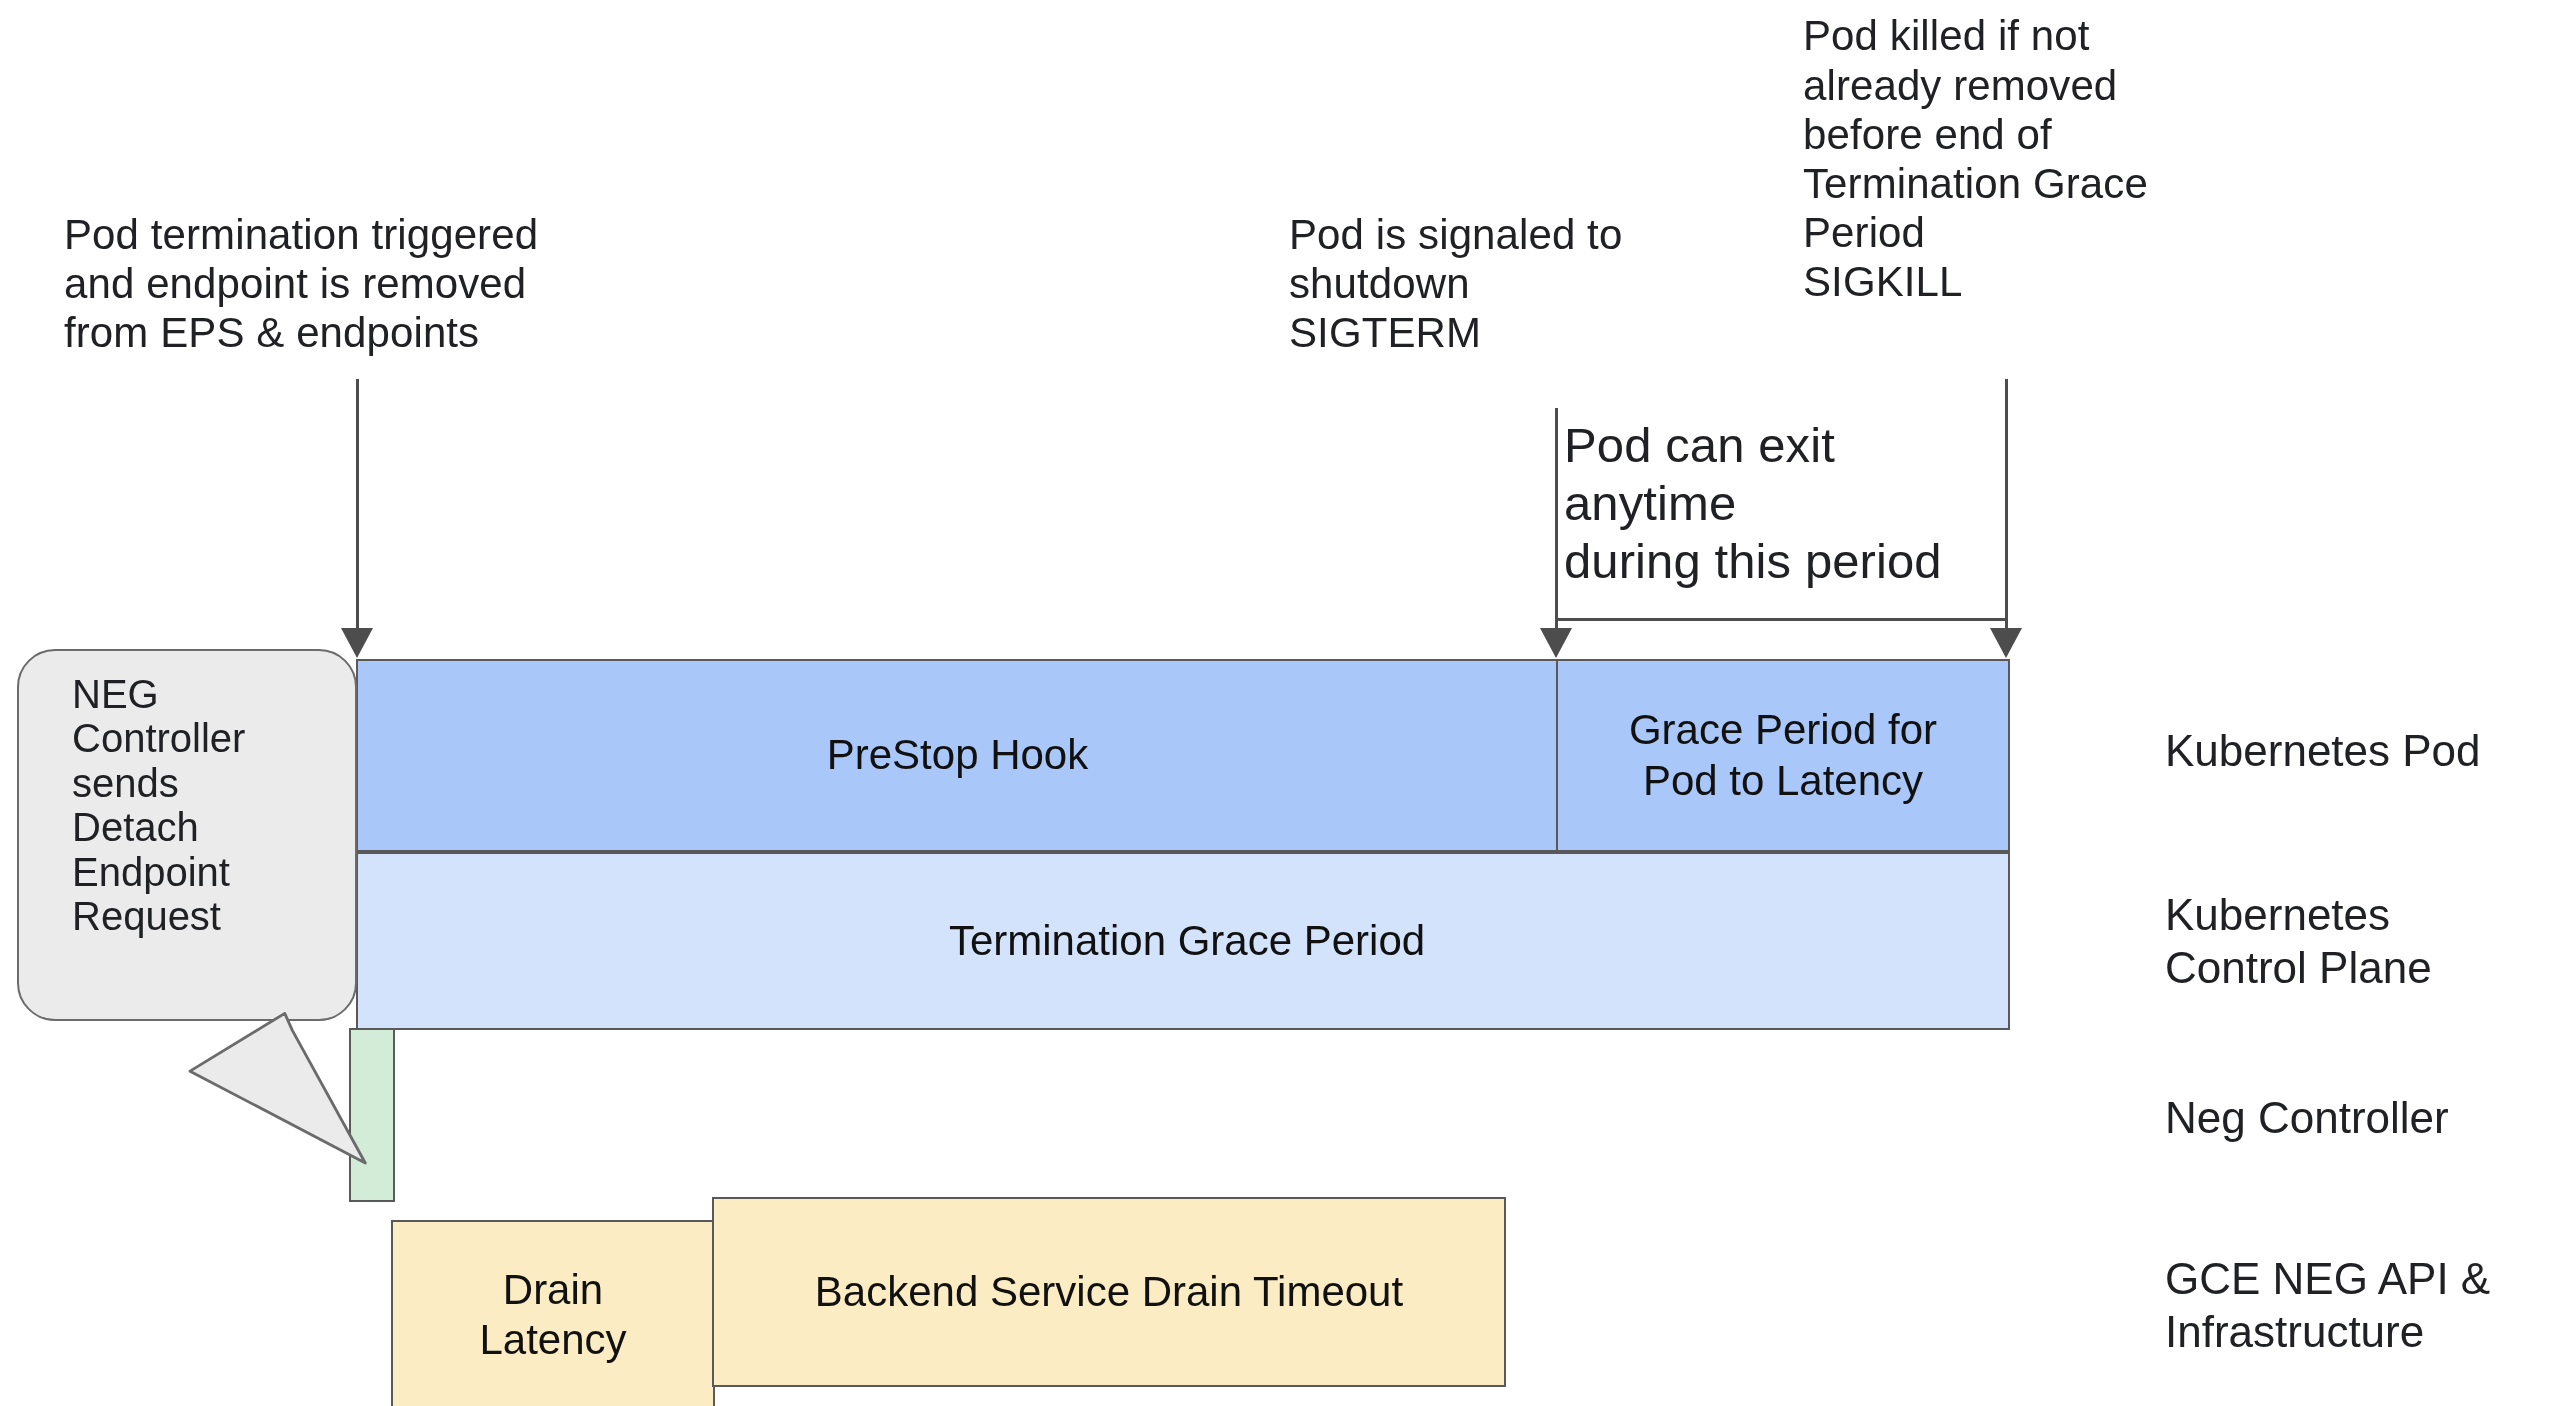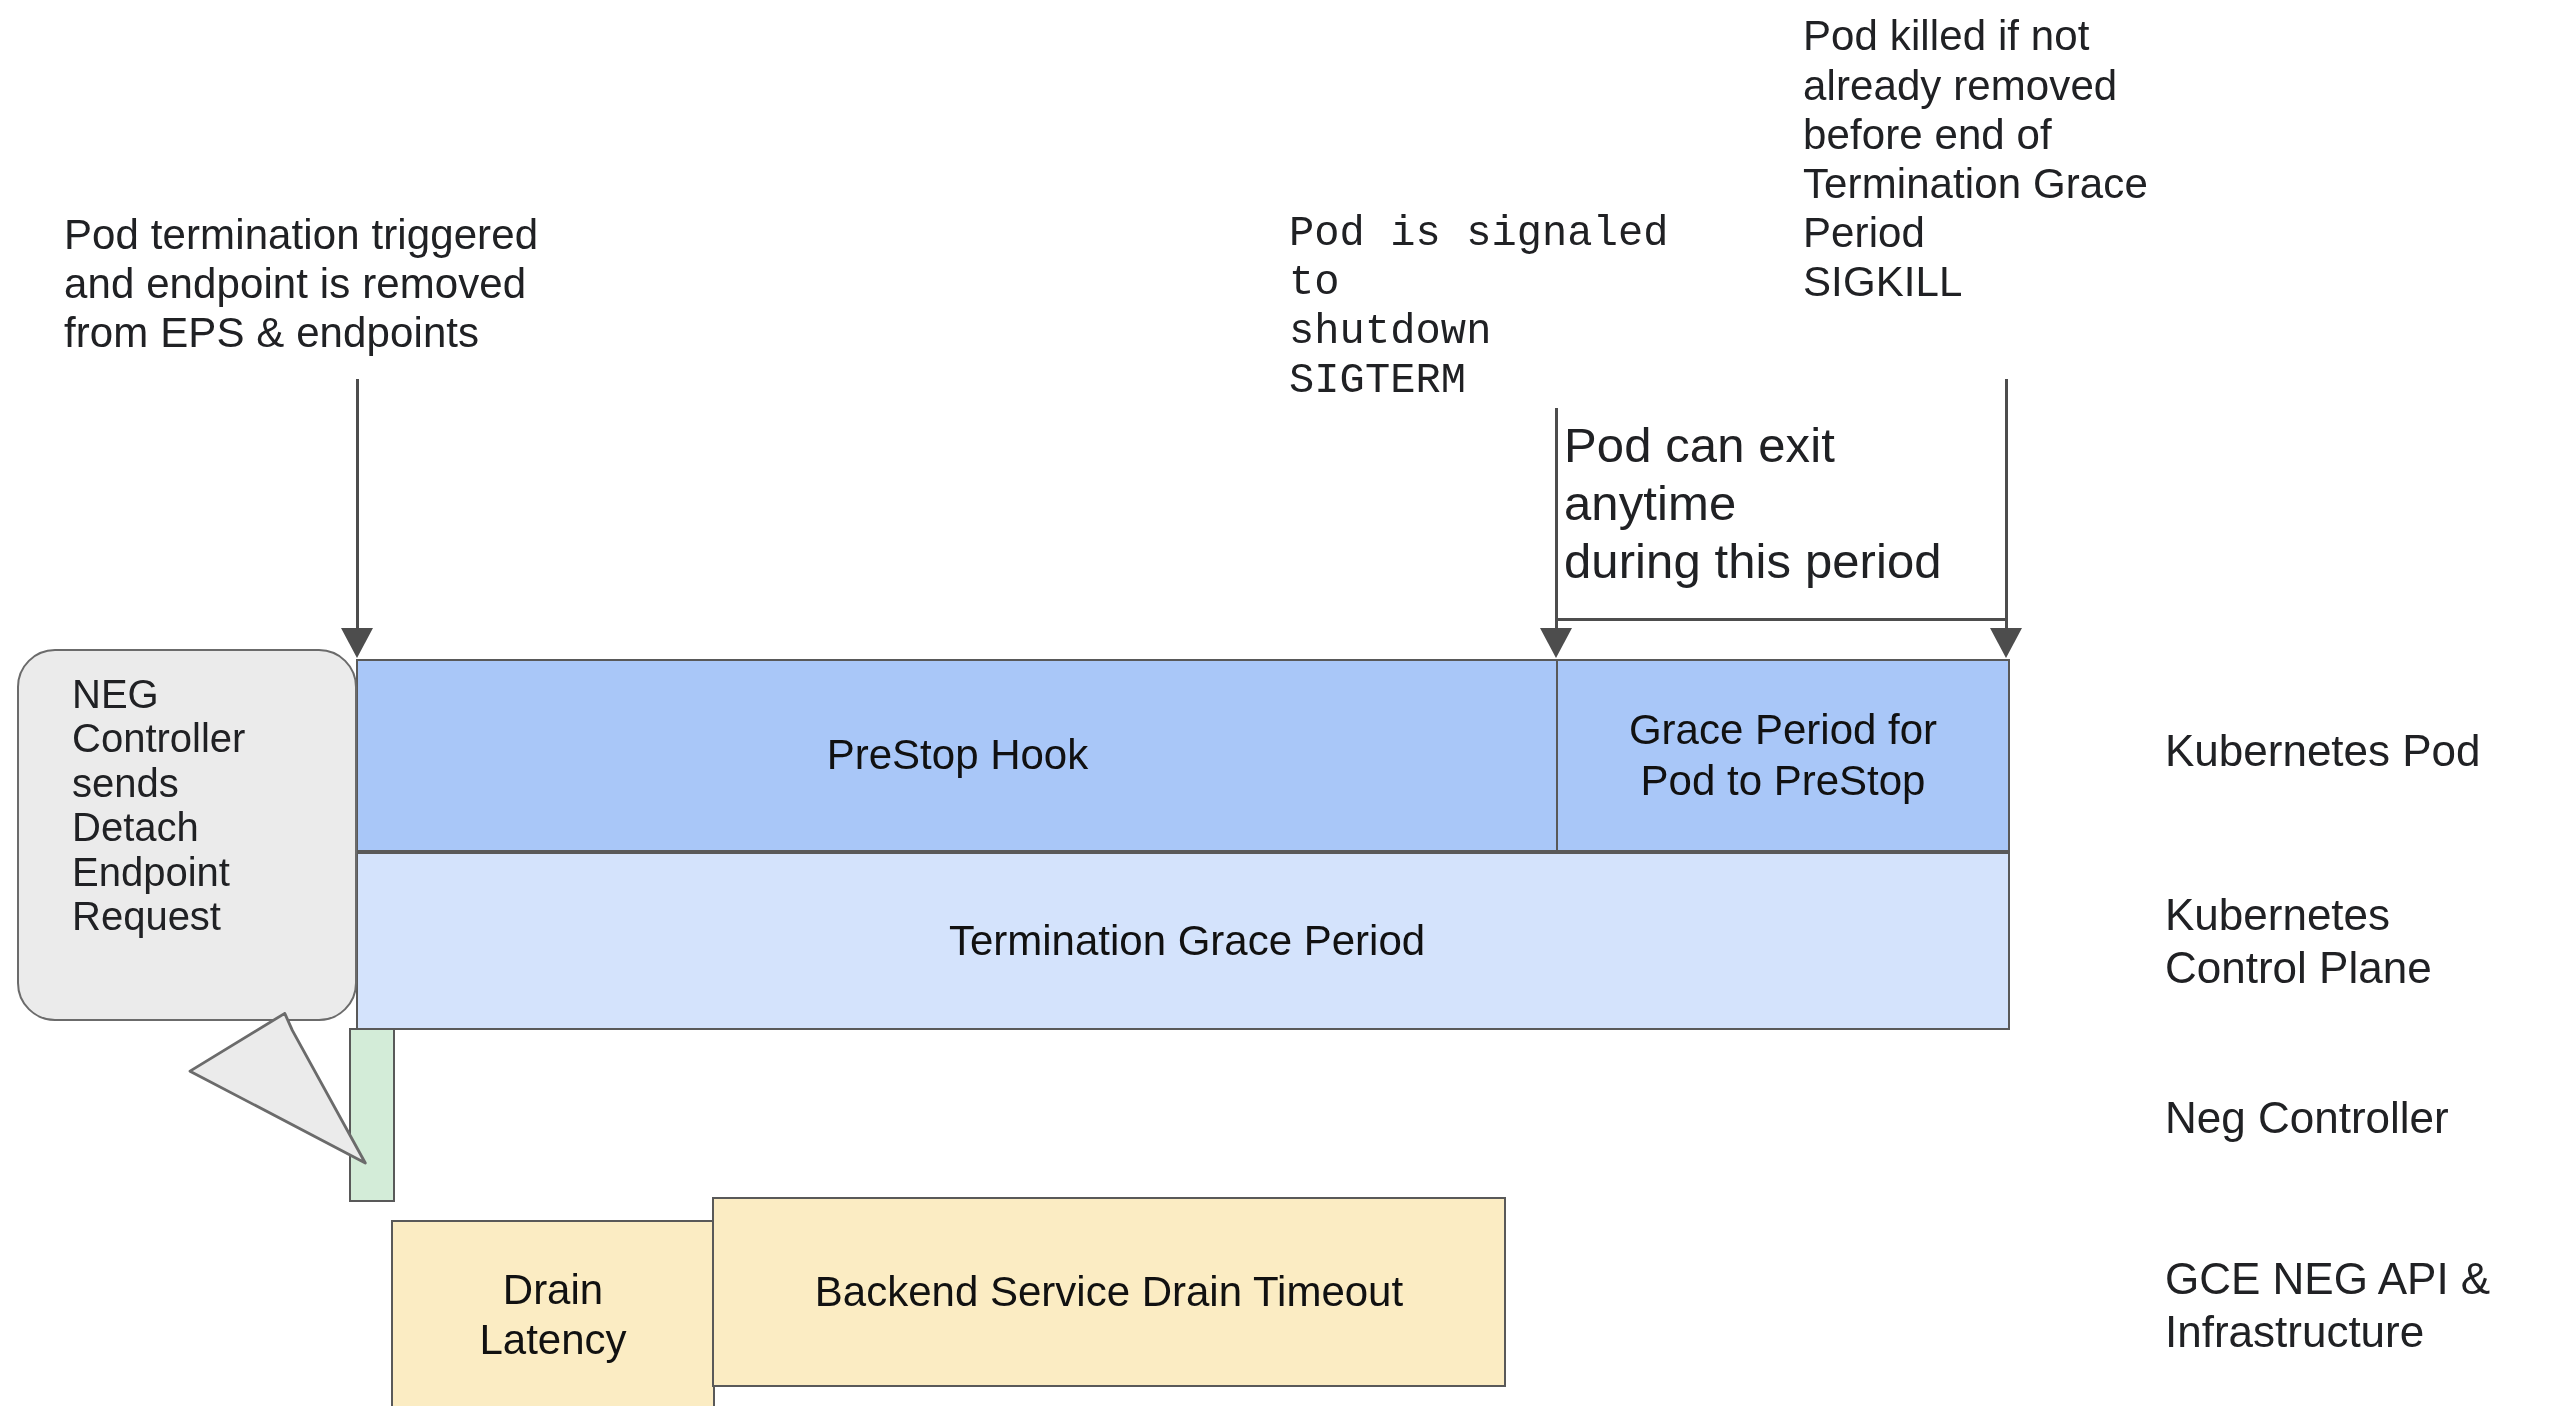--- a/index.html
+++ b/index.html
@@ -105,21 +105,21 @@
 </style>
 </head>
 <body>
 
 <div id="canvas">
 
   <div class="annot" style="left:64px; top:210px; width:626px;">Pod termination triggered
 and endpoint is removed
 from EPS &amp; endpoints</div>
 
-  <div class="annot" style="left:1289px; top:210px; width:446px;font-family:Liberation Mono, monospace;">Pod is signaled to
+  <div class="annot" style="left:1289px; top:210px; width:446px;">Pod is signaled to
 shutdown
 SIGTERM</div>
 
   <div class="annot" style="left:1803px; top:11.4px; width:493px;">Pod killed if not
 already removed
 before end of
 Termination Grace
 Period
 SIGKILL</div>
 
@@ -133,21 +133,21 @@
   <div class="arrowhead" style="left:1540px; top:628px;"></div>
 
   <div class="vline" style="left:2005px; top:379px; height:264px;"></div>
   <div class="arrowhead" style="left:1990px; top:628px;"></div>
 
   <div class="hline" style="left:1556px; top:618px; width:451px;"></div>
 
   <div class="bar bar-prestop" style="left:356px; top:659px; width:1203px; height:193px;">PreStop Hook</div>
 
   <div class="bar bar-grace" style="left:1556px; top:659px; width:454px; height:193px;">Grace Period for
-Pod to PreStop</div>
+Pod to Latency</div>
 
   <div class="bar bar-tgp" style="left:356px; top:852px; width:1654px; height:178px;padding-left:8px;">Termination Grace Period</div>
 
   <div class="bar bar-neg" style="left:349px; top:1028px; width:46px; height:174px;"></div>
 
   <div class="bar bar-drain" style="left:391px; top:1220px; width:324px; height:190px;">Drain
 Latency</div>
 
   <div class="bar bar-bsdt" style="left:712px; top:1197px; width:794px; height:190px;">Backend Service Drain Timeout</div>
 

